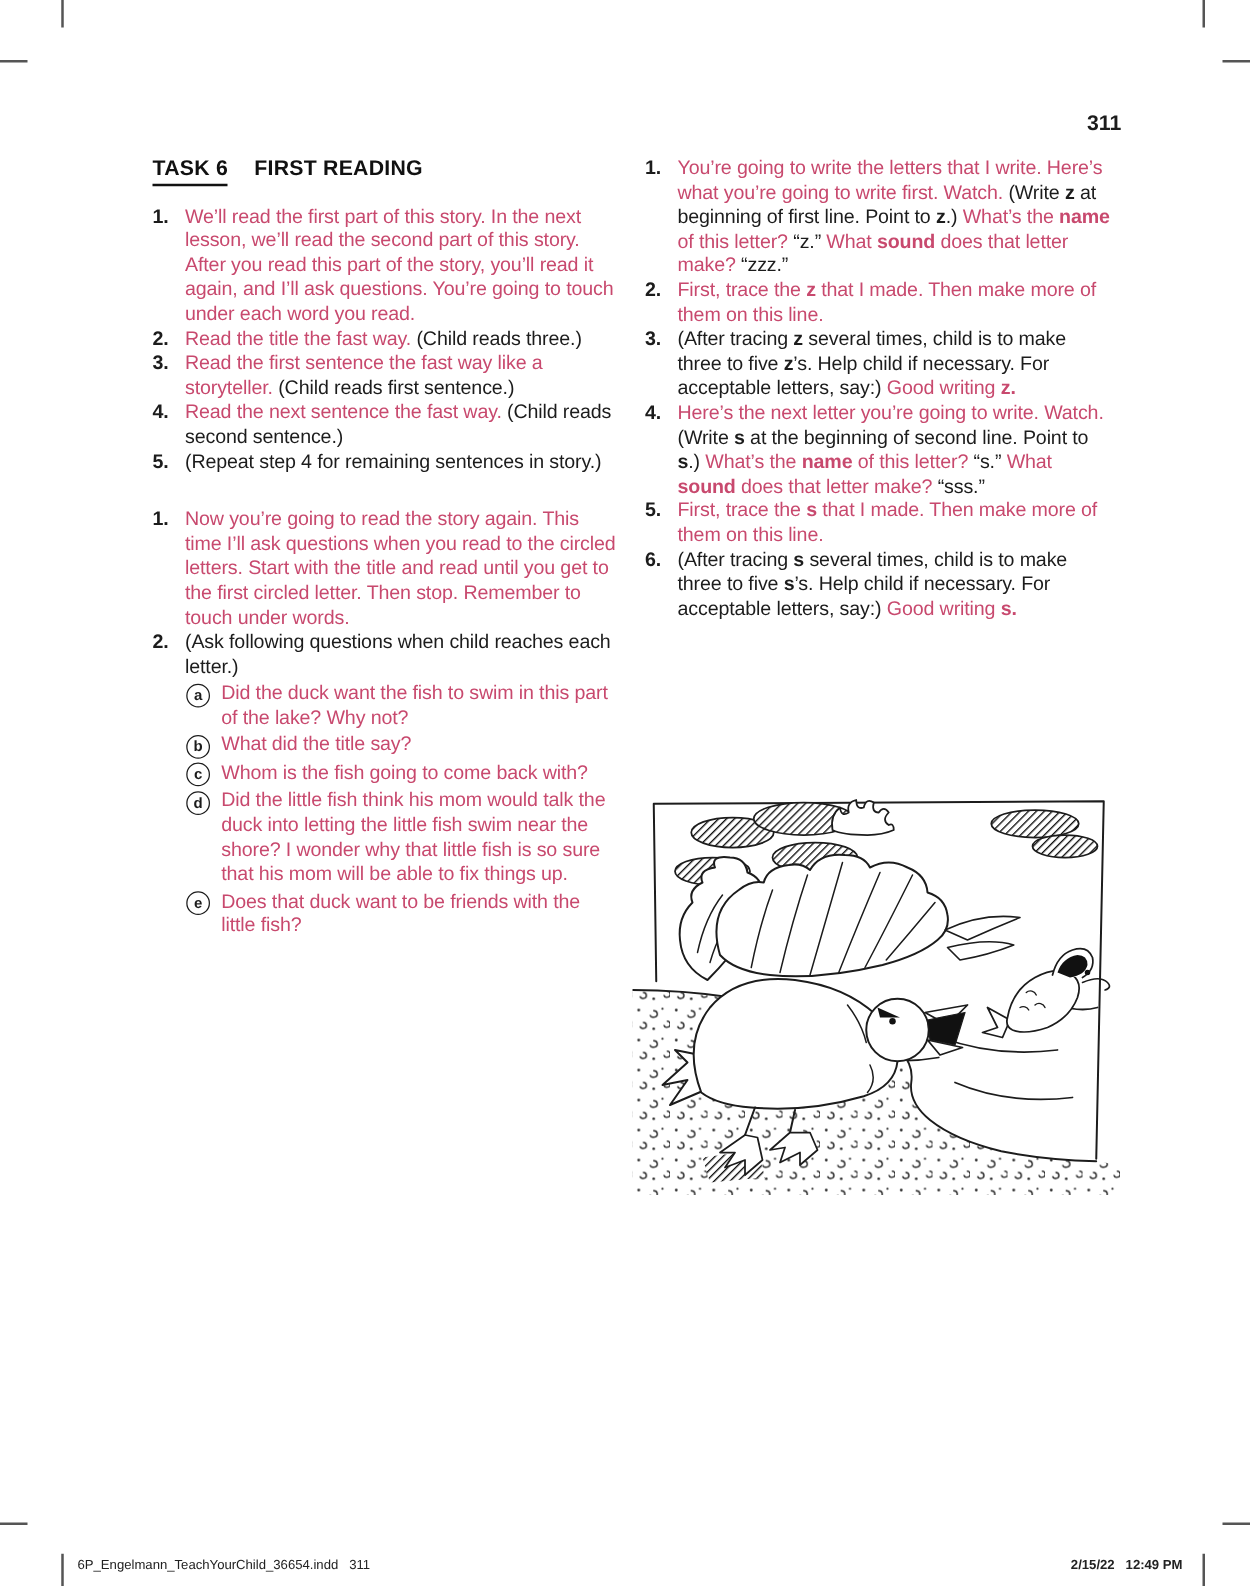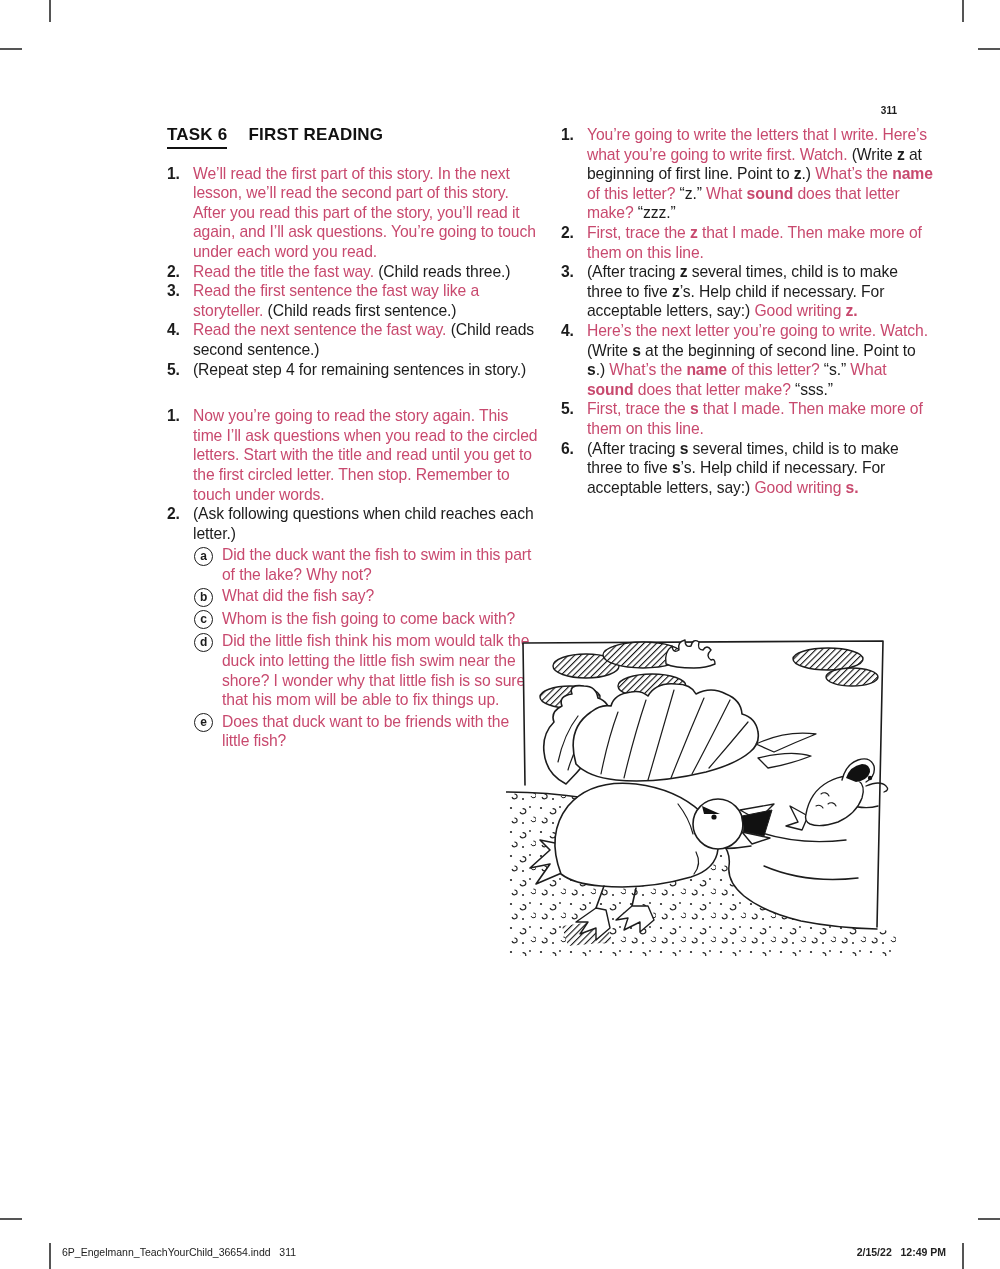--- a/index.html
+++ b/index.html
@@ -2,23 +2,23 @@
 <html style="--red: #c8496e;"><head>
 <meta charset="utf-8">
 <style>
   html,body{margin:0;padding:0;background:#fff;}
   .page{position:relative;width:1000px;height:1269px;background:#fff;overflow:hidden;
         font-family:"Liberation Sans",sans-serif;color:#1c1c1c;}
   
   .vmark{position:absolute;width:1.5px;background:#555;}
   .hmark{position:absolute;height:1.5px;background:#555;}
   
-  .pageno{position:absolute;top:105px;right:103px;font-size:10px;font-weight:bold;}
-  
-  .col{position:absolute;top:125px;width:372px;font-size:15.7px;line-height:19.6px;letter-spacing:-0.1px;margin-left:45px;}
+  .pageno{position:absolute;top:89px;right:103px;font-size:17px;font-weight:bold;}
+  
+  .col{position:absolute;top:125px;width:372px;font-size:15.7px;line-height:19.6px;letter-spacing:-0.1px;}
   .col-left{left:122px;}
   .col-right{left:516px;}
   .task + .task{margin-top:27px;}
   .task-heading{font-size:17px;font-weight:bold;letter-spacing:.2px;margin-bottom:15px;color:#111;}
   .task-label{display:inline-block;border-bottom:2.2px solid #111;padding-bottom:2px;margin-right:21px;}
   .item{display:flex;}
   .num{flex:0 0 26px;width:26px;font-weight:bold;}
   .item-body{flex:1;}
   .sub{display:flex;margin-top:2px;}
   .badge{flex:0 0 17px;width:17px;height:17px;border:1.7px solid #1c1c1c;border-radius:50%;
@@ -82,21 +82,21 @@
           <span class="num">1.</span>
           <div class="item-body"><span class="seg-red">Now you’re going to read the story again. This time I’ll ask questions when you read to the circled letters. Start with the title and read until you get to the first circled letter. Then stop. Remember to touch under words.</span></div>
         </div>
         <div class="item">
           <span class="num">2.</span>
           <div class="item-body"><span class="seg-blk">(Ask following questions when child reaches each letter.)</span><div class="sub">
               <span class="badge">a</span>
               <div class="sub-body"><span class="seg-red">Did the duck want the fish to swim in this part of the lake? Why not?</span></div>
             </div><div class="sub">
               <span class="badge">b</span>
-              <div class="sub-body"><span class="seg-red">What did the fish say?</span></div>
+              <div class="sub-body"><span class="seg-red">What did the title say?</span></div>
             </div><div class="sub">
               <span class="badge">c</span>
               <div class="sub-body"><span class="seg-red">Whom is the fish going to come back with?</span></div>
             </div><div class="sub">
               <span class="badge">d</span>
               <div class="sub-body"><span class="seg-red">Did the little fish think his mom would talk the duck into letting the little fish swim near the shore? I wonder why that little fish is so sure that his mom will be able to fix things up.</span></div>
             </div><div class="sub">
               <span class="badge">e</span>
               <div class="sub-body"><span class="seg-red">Does that duck want to be friends with the little fish?</span></div>
             </div></div>

